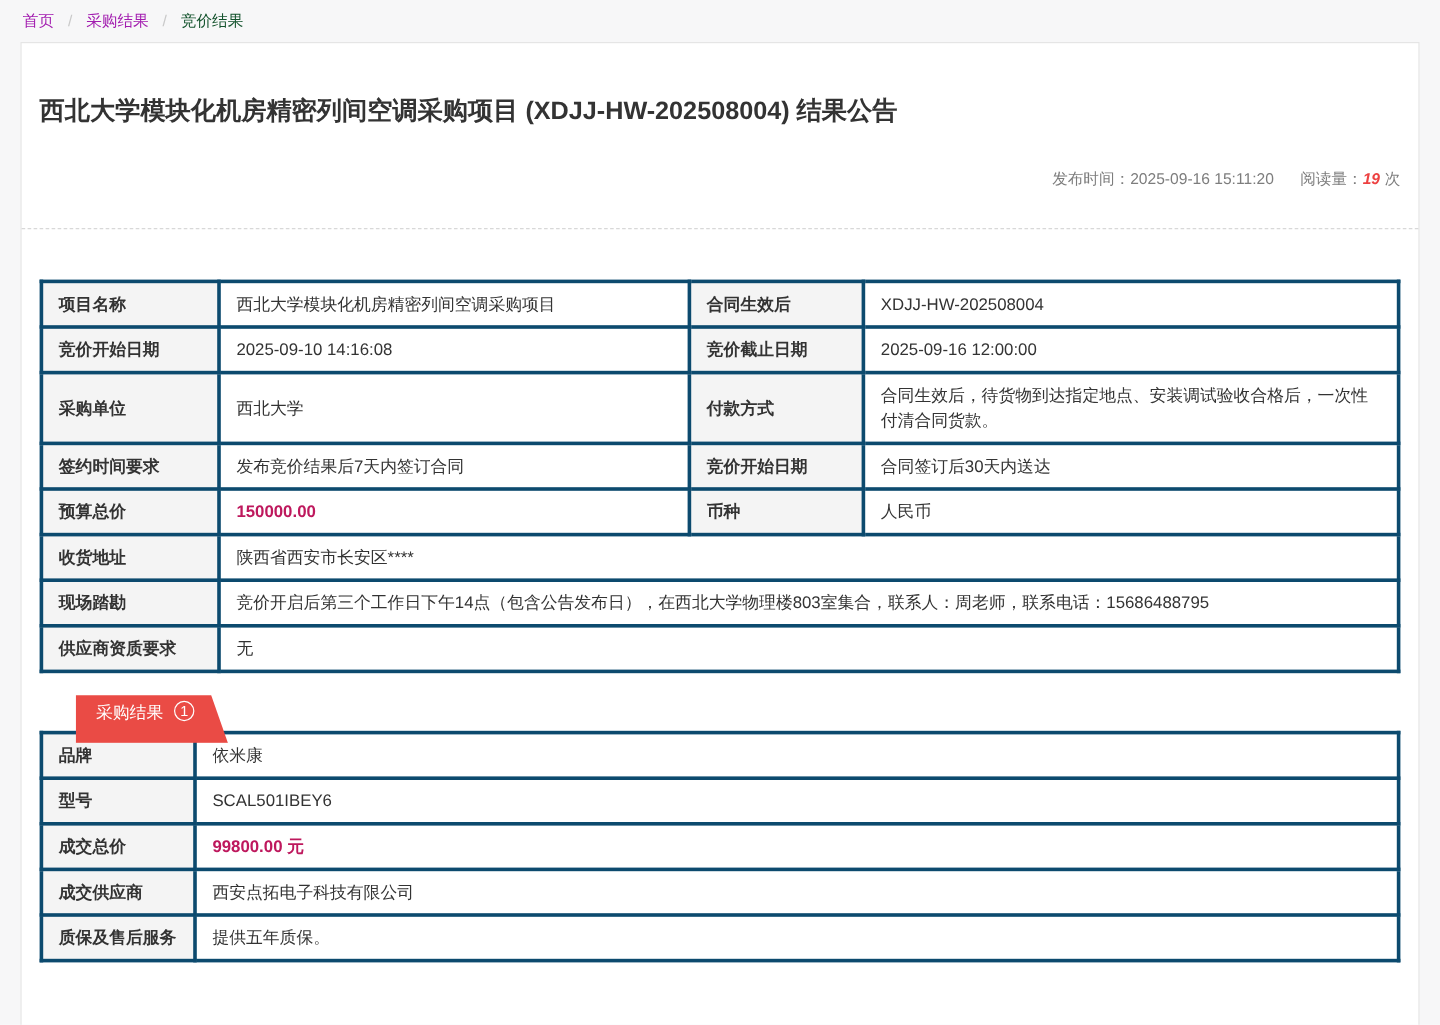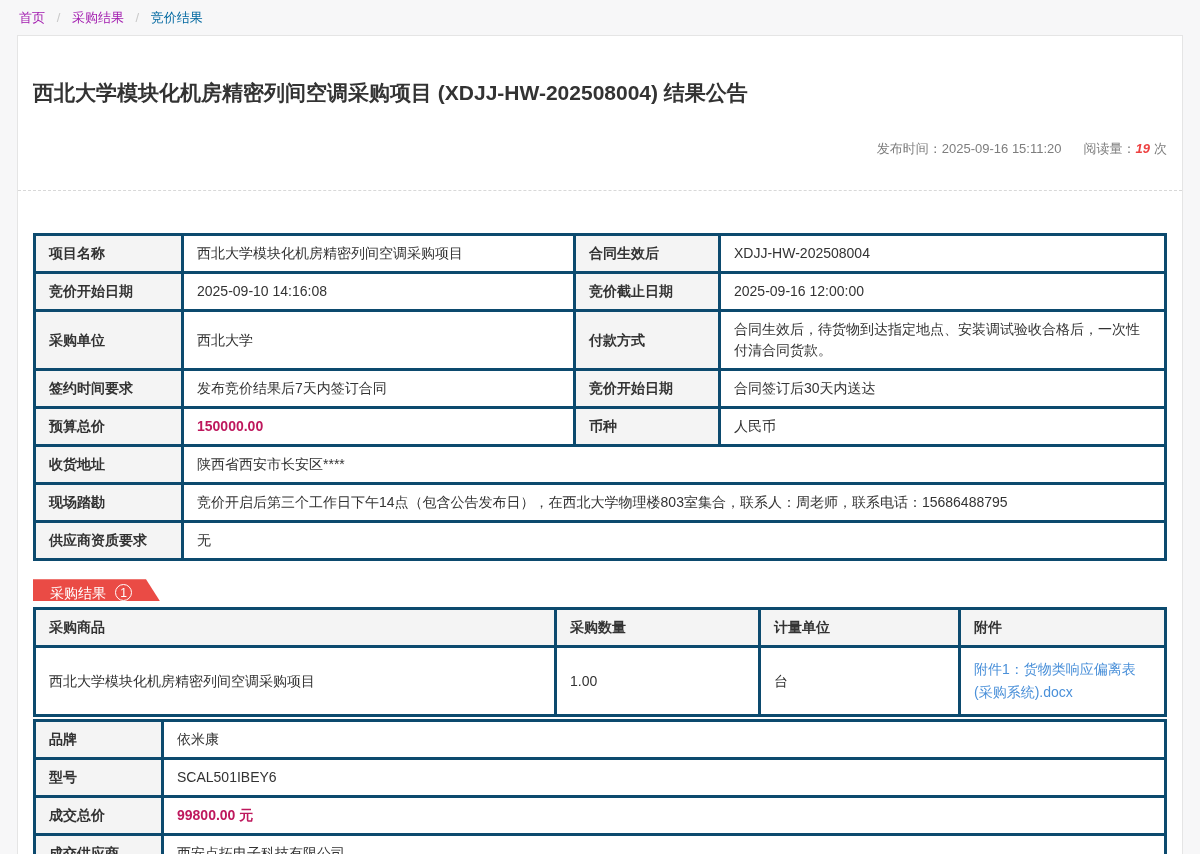--- a/index.html
+++ b/index.html
@@ -6,21 +6,21 @@
   html,body { width:1200px; height:854px; overflow:hidden; }
   body {
     background:#f7f7f8;
     font-family:"Liberation Sans","DejaVu Sans",sans-serif;
     color:#333;
   }
   
   .breadcrumb { padding:9px 0 8px 19px; font-size:13px; color:#999; }
   .breadcrumb a { color:#a21caf; text-decoration:none; cursor:pointer; }
   .breadcrumb .sep { margin:0 8px; color:#c9c9c9; }
-  .breadcrumb .current { color:#0369a1;text-align:right; }
+  .breadcrumb .current { color:#14532d;text-align:right; }
 
   
   .card {
     width:1166px;
     margin:0 17px;
     min-height:822px;
     background:#fff;
     border:1px solid #e5e5e5;
     padding:0 15px 20px 15px;
   }
@@ -63,24 +63,25 @@
 
   .info-table { margin-top:42px; }
 
   
   .badge-row { margin-top:18px; height:28px; }
   .badge {
     display:inline-block;
     background:#ea4b45;
     color:#fff;
     font-size:14px;
-    height:22px;
+    height:40px;
     line-height:28px;
     padding:0 28px 0 17px;
     clip-path:polygon(0 0, calc(100% - 14px) 0, 100% 100%, 0 100%);
+    margin-left:30px;
   }
   .badge .num {
     display:inline-block;
     width:17px; height:17px;
     line-height:16px;
     border:1px solid #fff;
     border-radius:50%;
     text-align:center;
     font-size:12px;
     margin-left:9px;
@@ -165,42 +166,20 @@
       <td class="lbl">供应商资质要求</td>
       <td colspan="3">无</td>
     </tr>
   </tbody>
     </table>
 
   <div class="badge-row">
     <span class="badge"><span>采购结果</span><span class="num">1</span></span>
   </div>
 
-  <table class="result-table">
-    <colgroup>
-        <col style="width:521px">
-        <col style="width:204px">
-        <col style="width:200px">
-        <col>
-      </colgroup>
-    <tbody>
-        <tr>
-      <th>采购商品</th>
-      <th>采购数量</th>
-      <th>计量单位</th>
-      <th>附件</th>
-    </tr>
-    <tr>
-      <td>西北大学模块化机房精密列间空调采购项目</td>
-      <td>1.00</td>
-      <td>台</td>
-      <td><a class="attachment-link">附件1：货物类响应偏离表(采购系统).docx</a></td>
-    </tr>
-  </tbody>
-    </table>
 
   <table class="award-table">
     <colgroup>
         <col style="width:128px">
         <col>
       </colgroup>
     <tbody>
         <tr>
       <td class="lbl">品牌</td>
       <td>依米康</td>

